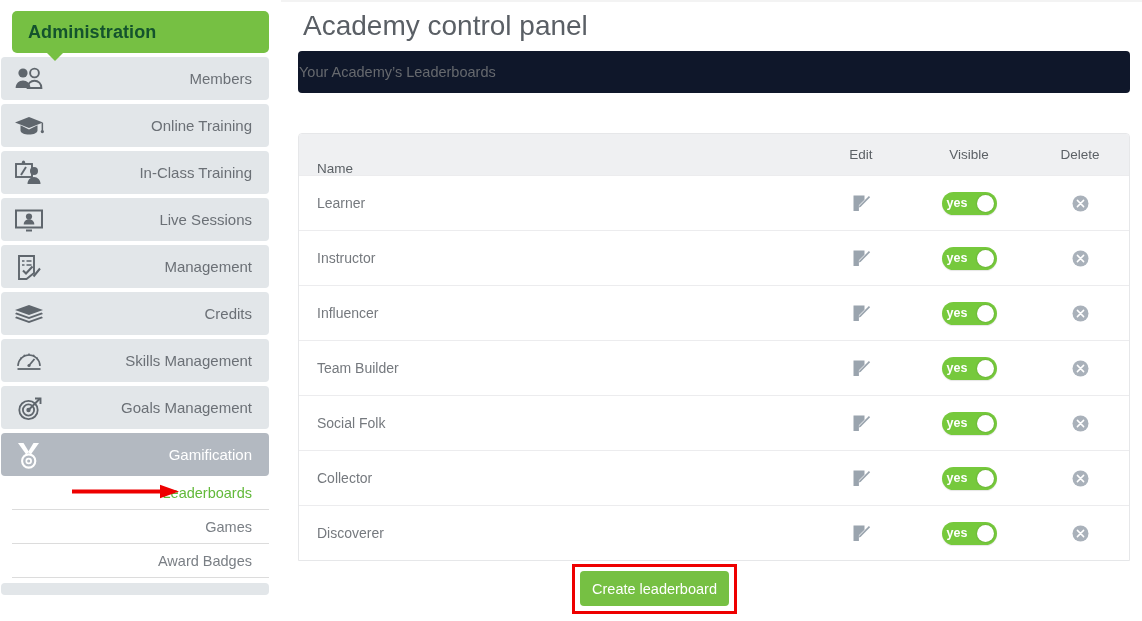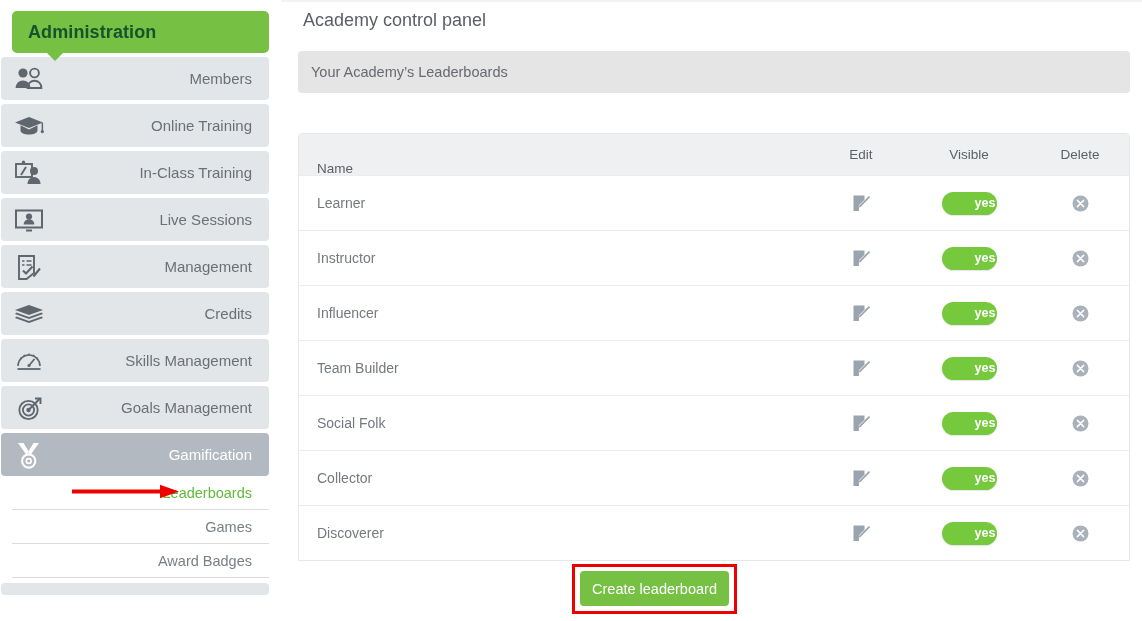--- a/index.html
+++ b/index.html
@@ -72,27 +72,27 @@
   
   .arrow-anno {
     position: absolute; left: 72px; top: 484px;
     width: 108px; height: 15px; pointer-events: none;
   }
 
   
   #main { position: absolute; left: 281px; top: 0; right: 0; height: 621px; }
   .page-title {
     position: absolute; left: 22px; top: 10px;
-    font-size: 18px; color: #5a5f65; font-weight: normal;
+    font-size: 28px; color: #5a5f65; font-weight: normal;
   }
   .subtitle-bar {
     position: absolute; left: 17px; top: 51px;
     width: 832px; height: 42px;
-    background: #e5e5e5; border-radius: 4px;
-    display: flex; align-items: center; padding-left: 13px;
+    background: #0f172a; border-radius: 4px;
+    display: flex; align-items: center; padding-left: 1px;
   }
   .subtitle-bar span { font-size: 14.5px; color: #66696e; }
 
   .table-wrap {
     position: absolute; left: 17px; top: 133px;
     width: 832px;
     border: 1px solid #e6e7e9;
     border-radius: 4px 4px 0 0;
     background: #fff;
   }
@@ -121,21 +121,21 @@
   .toggle {
     display: inline-flex; align-items: center;
     width: 55px; height: 23px;
     background: #76c93c; border-radius: 12px;
     padding: 0 3px 0 0;
     justify-content: space-between;
     box-shadow: 0 1px 1px rgba(0,0,0,.10);
   }
   .toggle .t-text {
     color: #fff; font-size: 12.5px; font-weight: bold;
-    padding-left: 5px; line-height: 1; margin-left: 28px;
+    padding-left: 5px; line-height: 1;
   }
   .toggle .knob {
     width: 17px; height: 17px; border-radius: 50%;
     background: #ffffff; box-shadow: 0 0 2px rgba(0,0,0,.25);
   }
 
   
   .create-anno {
     position: absolute; left: 291px; top: 564px;
     width: 165px; height: 50px;

